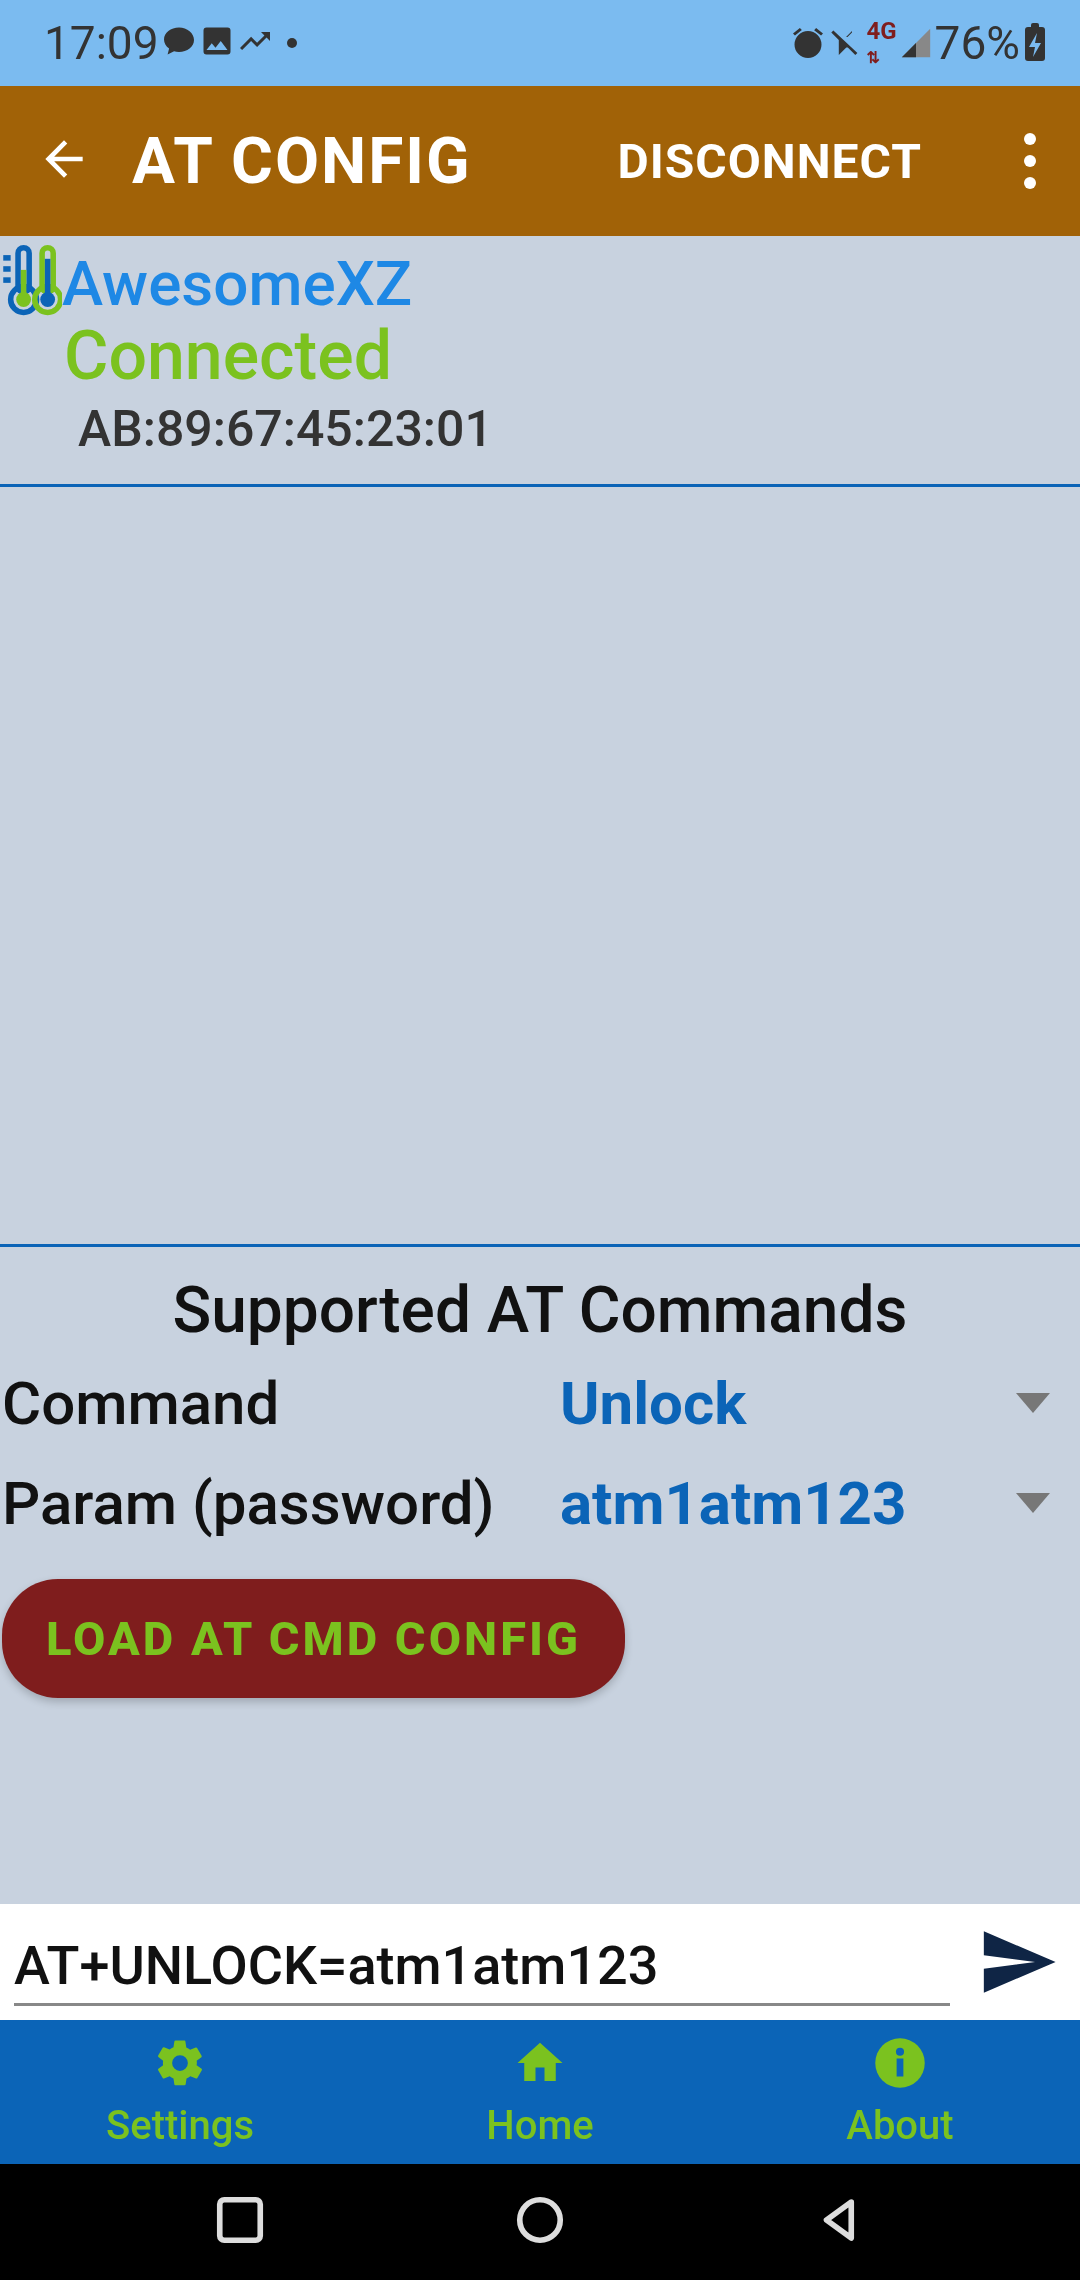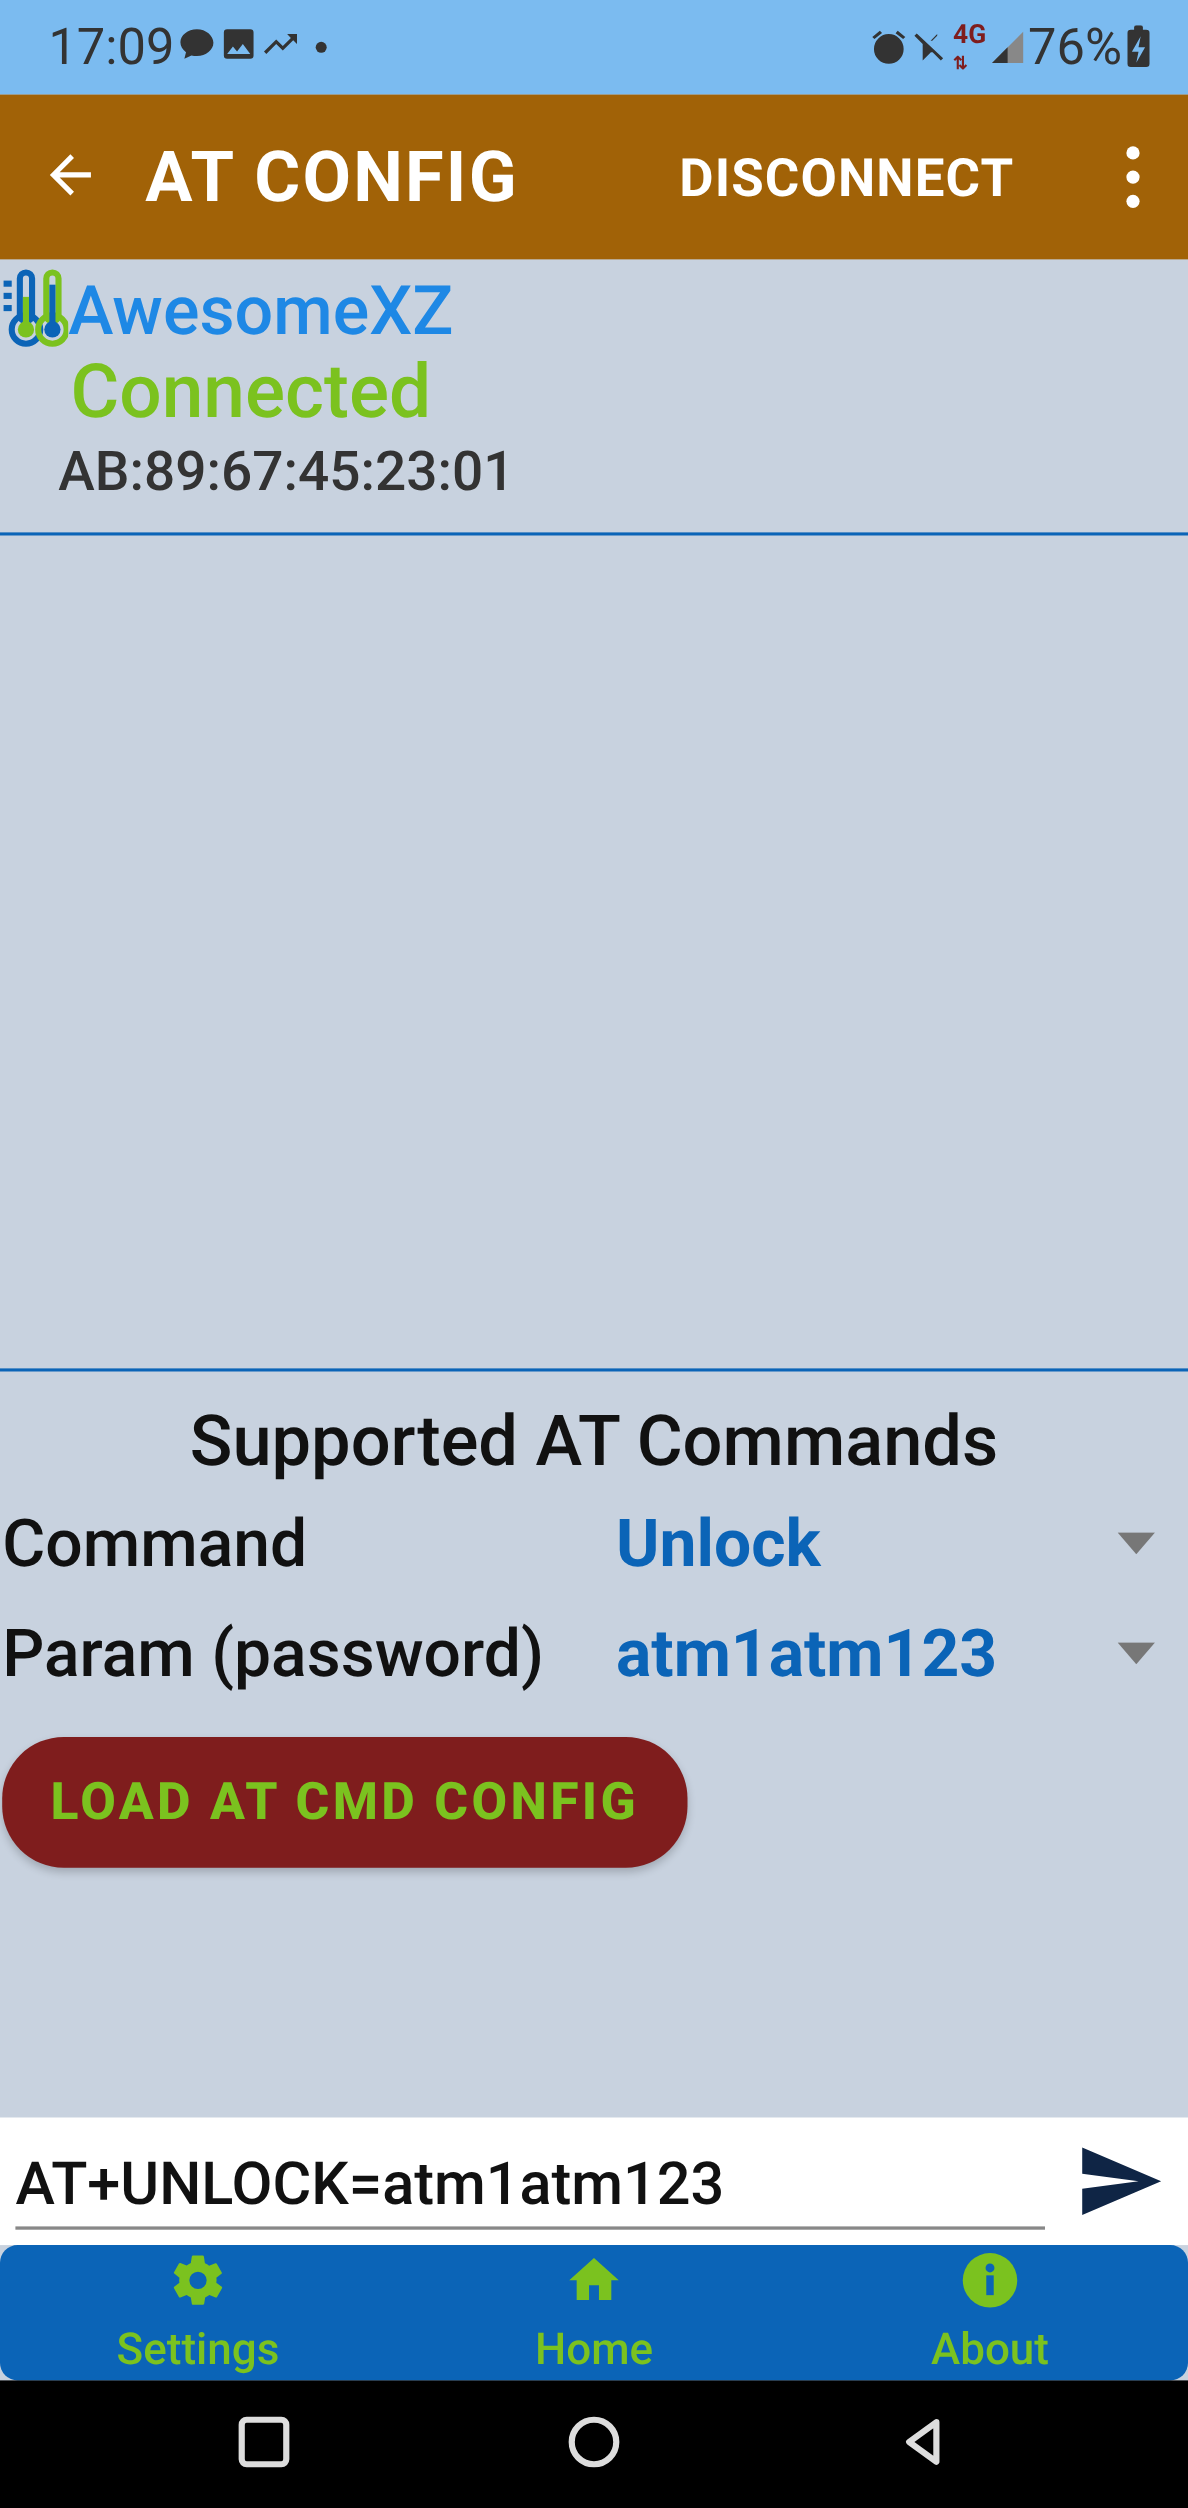--- a/index.html
+++ b/index.html
@@ -38,21 +38,21 @@
 
   
   .device-panel {
     background: #c8d2df;
     border-bottom: 3px solid #0b64b7;
     padding: 8px 0 26px 0;
   }
   .device-row1 { display: flex; align-items: center; gap: 0; padding-left: 0; }
   .device-name { font-size: 62px; font-weight: 500; color: #1e88e5; text-align: right; }
   .device-status { font-size: 68px; font-weight: 500; color: #7bc21f; padding-left: 64px; margin-top: -6px; }
-  .device-mac { font-size: 50px; font-weight: 500; color: #333; padding-left: 53px; margin-top: 4px; }
+  .device-mac { font-size: 50px; font-weight: 500; color: #333; padding-left: 78px; margin-top: 4px; }
   .temp-icon { width: 62px; }
 
   
   .log-area {
     flex: 0 0 760px;
     background: #c8d2df;
     border-bottom: 3px solid #0b64b7;
   }
 
   
@@ -95,24 +95,23 @@
     height: 88px;
     display: flex;
     align-items: flex-end;
     padding-bottom: 6px;
   }
   .cmd-input { font-size: 54px; font-weight: 500; color: #111; }
   .send-btn svg { display: block; }
 
   
   .bottom-nav {
-    height: 123px;
+    height: 144px;
     background: #0b64b7;
     display: flex;
-    border-radius: 16px;
   }
   .nav-item {
     flex: 1;
     display: flex;
     flex-direction: column;
     align-items: center;
     justify-content: center;
     gap: 2px;
     color: #7bc21f;
     font-size: 40px;

